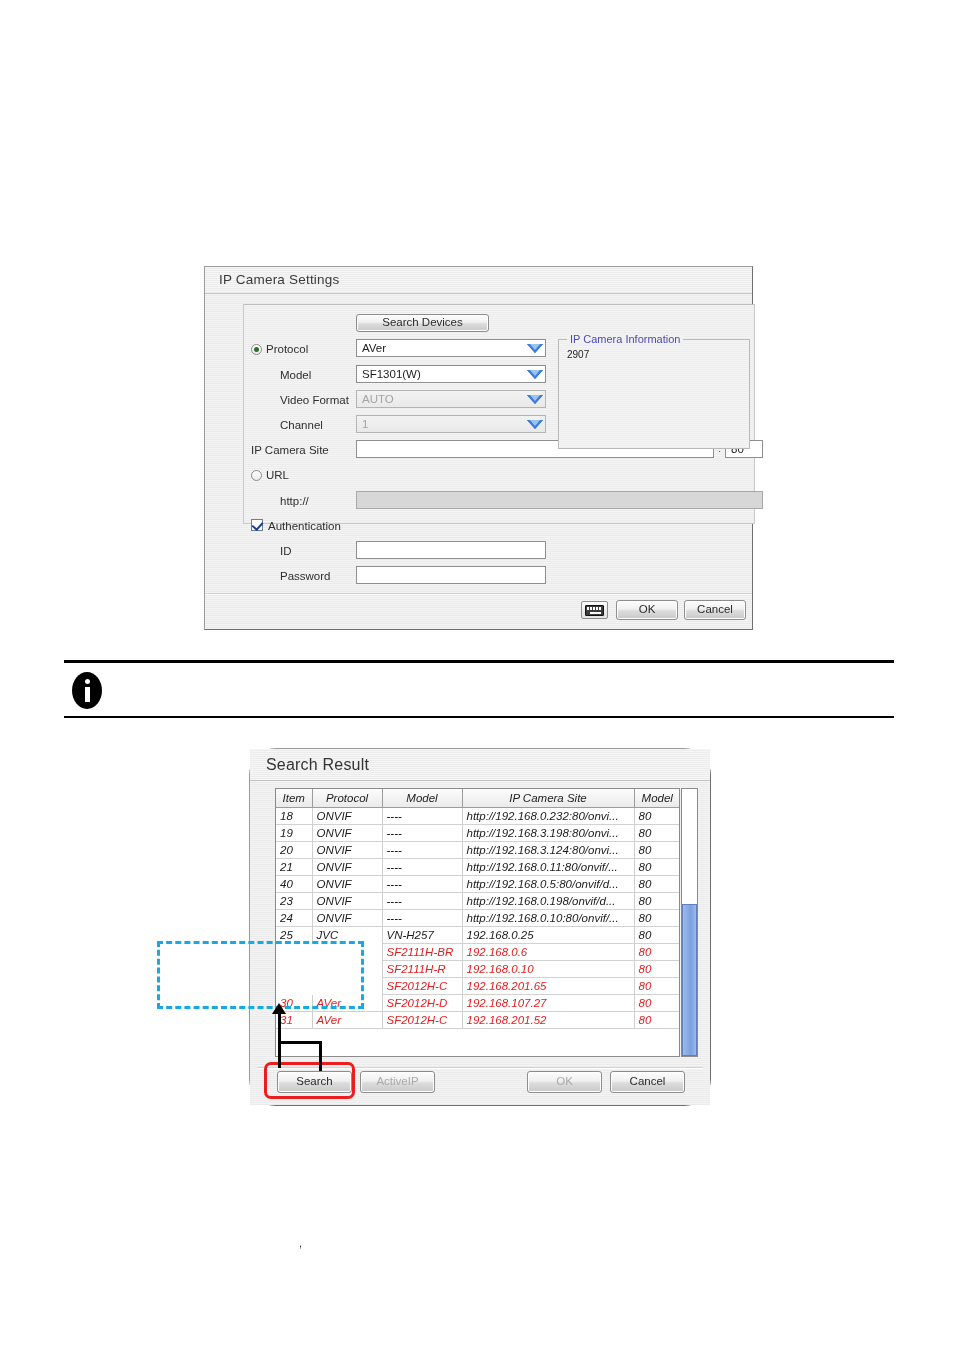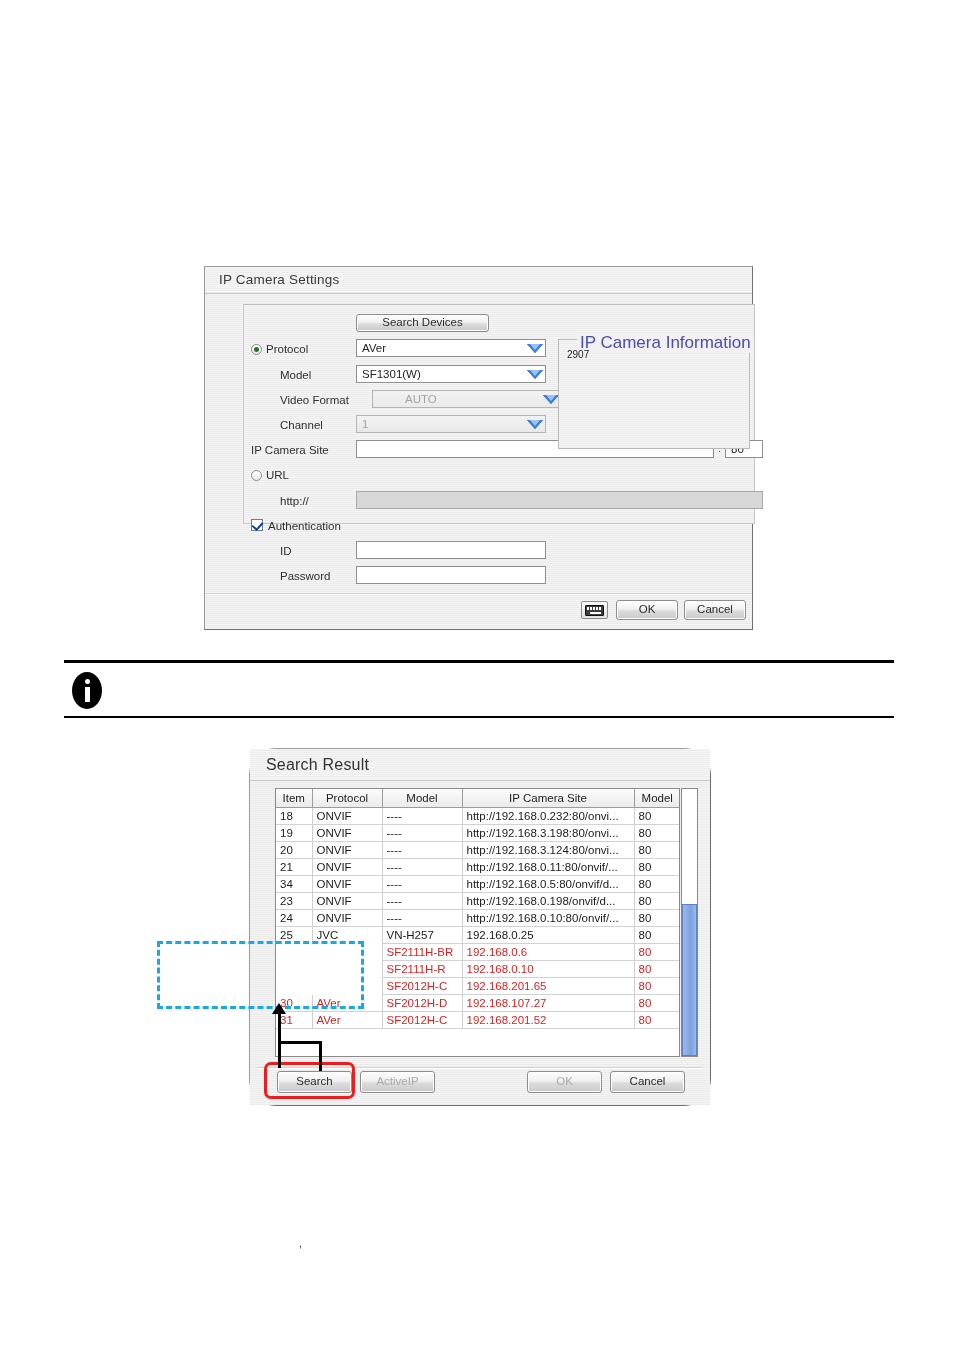--- a/index.html
+++ b/index.html
@@ -160,24 +160,24 @@
   .colon { position:absolute; font-size:11.5px; color:#555; }
 
   .groupbox {
     position:absolute;
     border:1px solid #b9b9b9;
     background:
       repeating-linear-gradient(to bottom,#f5f5f5 0px,#f5f5f5 1px,#ededed 1px,#ededed 2px);
   }
   .groupbox > .gb-title {
     position:absolute;
-    top:-7px; left:18px;
+    top:-7px; left:8px;
     background:#f1f1f1;
     padding:0 3px;
-    font-size:17px;
+    font-size:11px;
     color:#4b4bb4;
     white-space:nowrap;
   }
   .gb-content {
     position:absolute;
     left:8px; top:9px;
     font-size:10px;
     color:#1d1d1d;
   }
 
@@ -235,21 +235,21 @@
   #dlg-search { left:249px; top:748px; width:462px; height:358px;border-radius:27px; }
   #dlg-search .dlg-title { height:32px; font-size:16px; padding-top:7px; padding-left:16px; color:#333; }
 
   #table-wrap {
     position:absolute;
     left:25px; top:7px; width:405px; height:269px;
     border:1px solid #8a8a8a;
     background:#ffffff;
     overflow:hidden;
   }
-  table.res { border-collapse:collapse; width:100%; table-layout:fixed; }
+  table.res { border-collapse:collapse; width:100%; table-layout:fixed;font-style:italic; }
   table.res th {
     font-size:11.5px; font-weight:normal; color:#1d1d1d;
     height:18px;
     background:linear-gradient(to bottom,#fcfcfc,#eaeaea);
     border-right:1px solid #9c9c9c;
     border-bottom:1px solid #9c9c9c;
     text-align:center;
   }
   table.res th:last-child{border-right:none;}
   table.res td {
@@ -334,21 +334,21 @@
 
       <div class="fld-label" style="left:36px;top:64px;">Model</div>
       <div class="combo" style="left:112px;top:60px;width:190px;">
         <div class="val">SF1301(W)</div>
         <div class="arrow">
             <span class="tri tri-in"></span>
           </div>
       </div>
 
       <div class="fld-label" style="left:36px;top:89px;">Video Format</div>
-      <div class="combo dim" style="left:128px;top:85px;width:190px;padding-left:27px;">
+      <div class="combo dim" style="left:112px;top:85px;width:190px;">
         <div class="val">AUTO</div>
         <div class="arrow">
             <span class="tri tri-in"></span>
           </div>
       </div>
 
       <div class="fld-label" style="left:36px;top:114px;">Channel</div>
       <div class="combo dim" style="left:112px;top:110px;width:190px;">
         <div class="val">1</div>
         <div class="arrow">
@@ -440,21 +440,21 @@
               <td class="c-port">80</td>
             </tr>
             <tr class="">
               <td class="c-item">21</td>
               <td class="c-proto">ONVIF</td>
               <td class="c-model">----</td>
               <td class="c-site">http://192.168.0.11:80/onvif/...</td>
               <td class="c-port">80</td>
             </tr>
             <tr class="">
-              <td class="c-item">34</td>
+              <td class="c-item">40</td>
               <td class="c-proto">ONVIF</td>
               <td class="c-model">----</td>
               <td class="c-site">http://192.168.0.5:80/onvif/d...</td>
               <td class="c-port">80</td>
             </tr>
             <tr class="">
               <td class="c-item">23</td>
               <td class="c-proto">ONVIF</td>
               <td class="c-model">----</td>
               <td class="c-site">http://192.168.0.198/onvif/d...</td>

